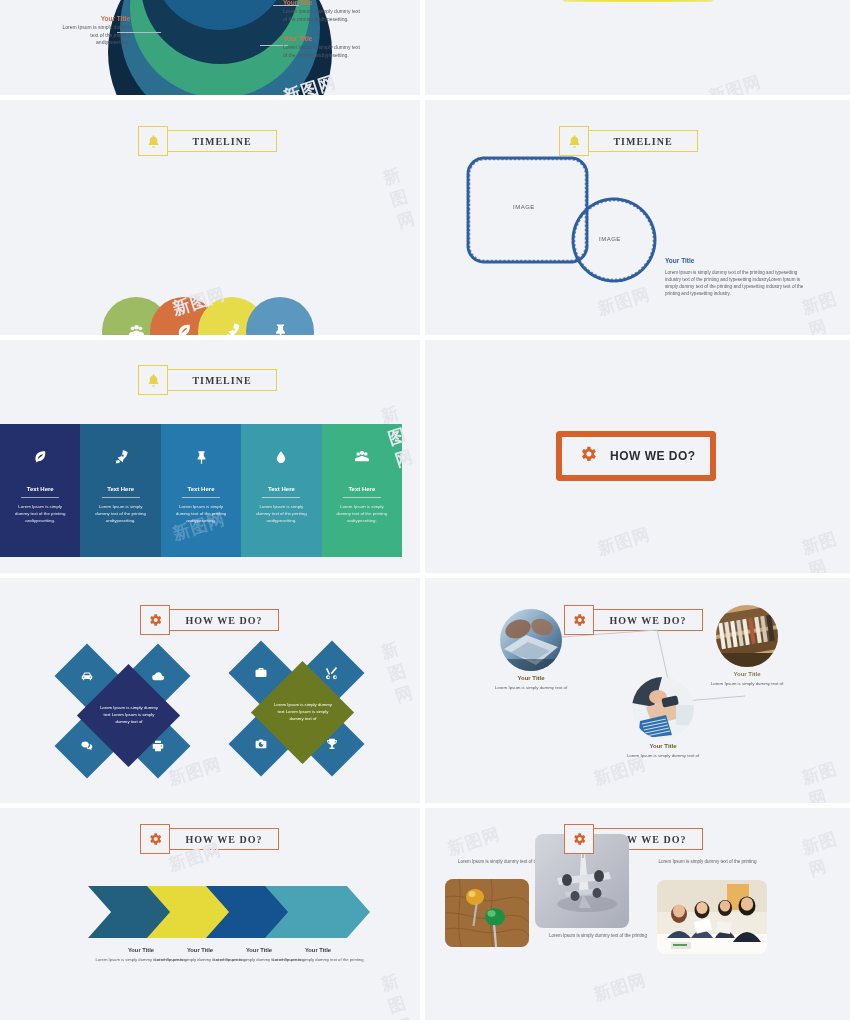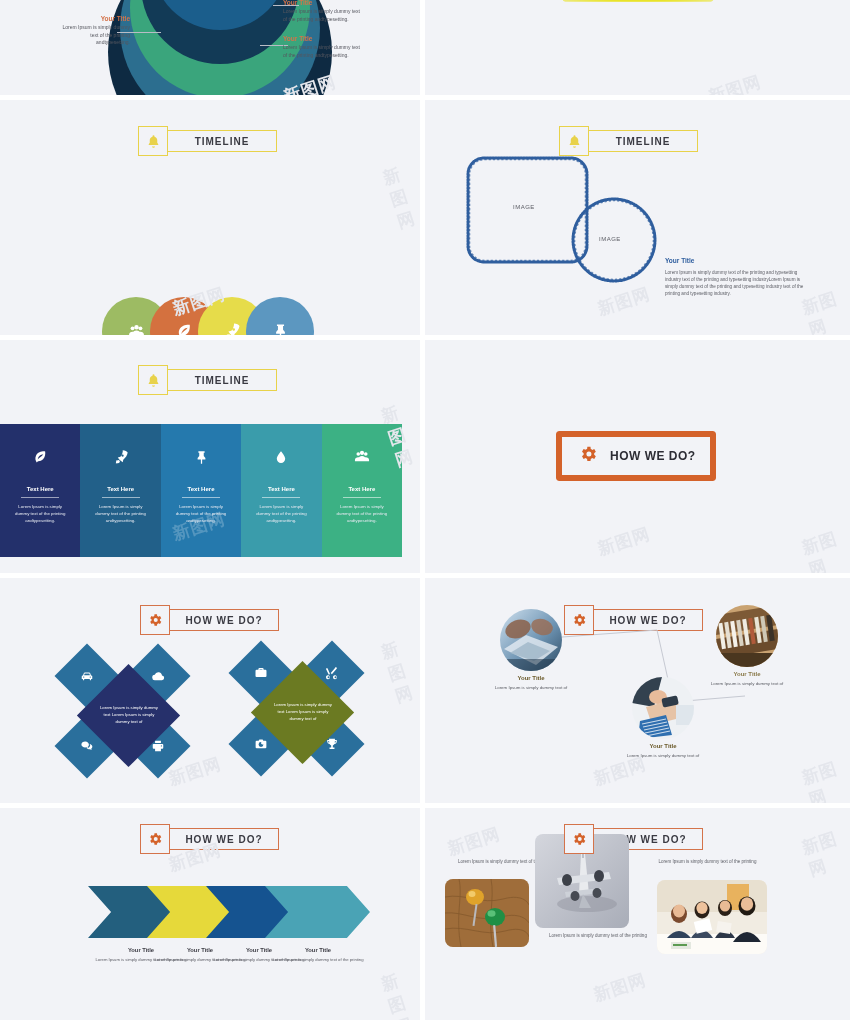--- a/index.html
+++ b/index.html
@@ -37,21 +37,21 @@
     width:30px;height:30px;box-sizing:border-box;
     border:1.3px solid #e8d24a;background:#f2f3f7;
     display:flex;align-items:center;justify-content:center;
     position:relative;z-index:2;
   }
   .hdr.orange .badge{border-color:#d4734a;}
   .hdr .labelbox{
     height:22px;align-self:center;margin-left:-1px;
     border:1.3px solid #e8d24a;box-sizing:border-box;
     display:flex;align-items:center;justify-content:center;
-    padding:0 6px;min-width:110px;
+    padding:0 6px;min-width:110px;font-family:Liberation Serif, serif;
   }
   .hdr.orange .labelbox{border-color:#d4734a;}
   .hdr .labelbox span{
     font-size:10px;font-weight:bold;color:#3a3a42;letter-spacing:1px;
   }
 
   
   .arcs{position:absolute;left:160px;top:-78px;width:120px;height:120px;}
   .arc{position:absolute;border-radius:50%;}
   .cal{position:absolute;font-size:5px;line-height:1.45;color:#55565e;}

